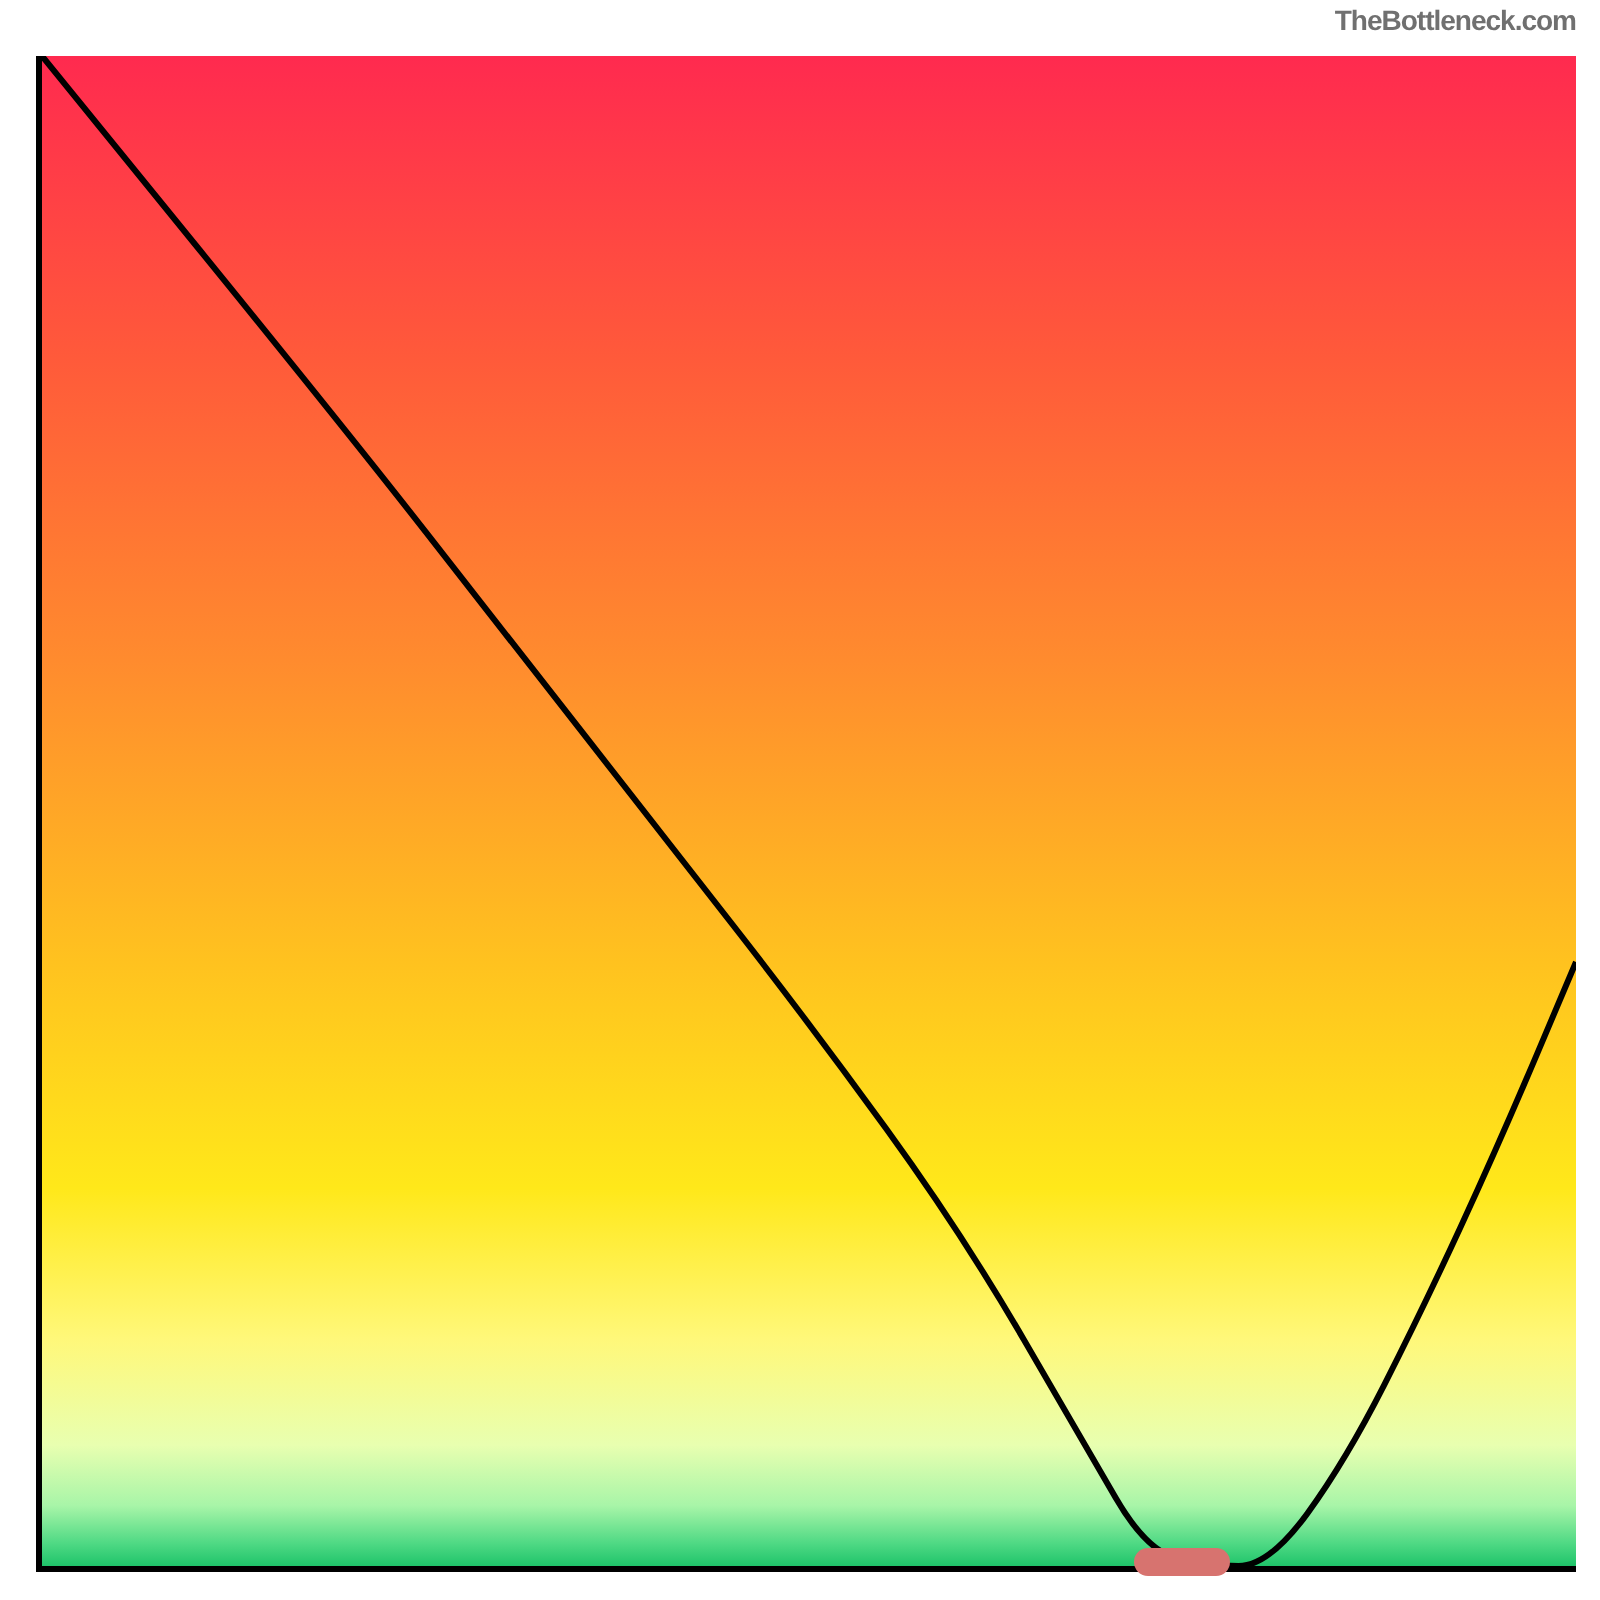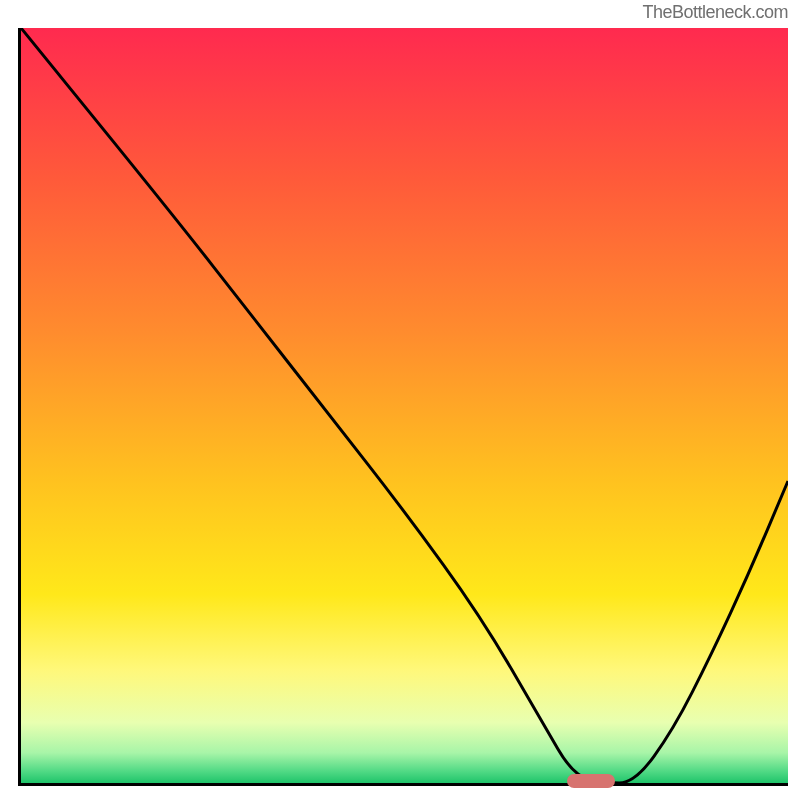--- a/index.html
+++ b/index.html
@@ -7,22 +7,22 @@
     width: 800px;
     height: 800px;
     background: #ffffff;
     position: relative;
     font-family: Arial, sans-serif;
   }
   .watermark {
     position: absolute;
     top: 2px;
     right: 12px;
-    font-size: 18px;
-    font-weight: normal;
+    font-size: 14px;
+    font-weight: bold;
     color: #707070;
     letter-spacing: -0.5px;
     z-index: 10;
   }
   .plot-area {
     position: absolute;
     left: 18px;
     top: 28px;
     width: 770px;
     height: 758px;

